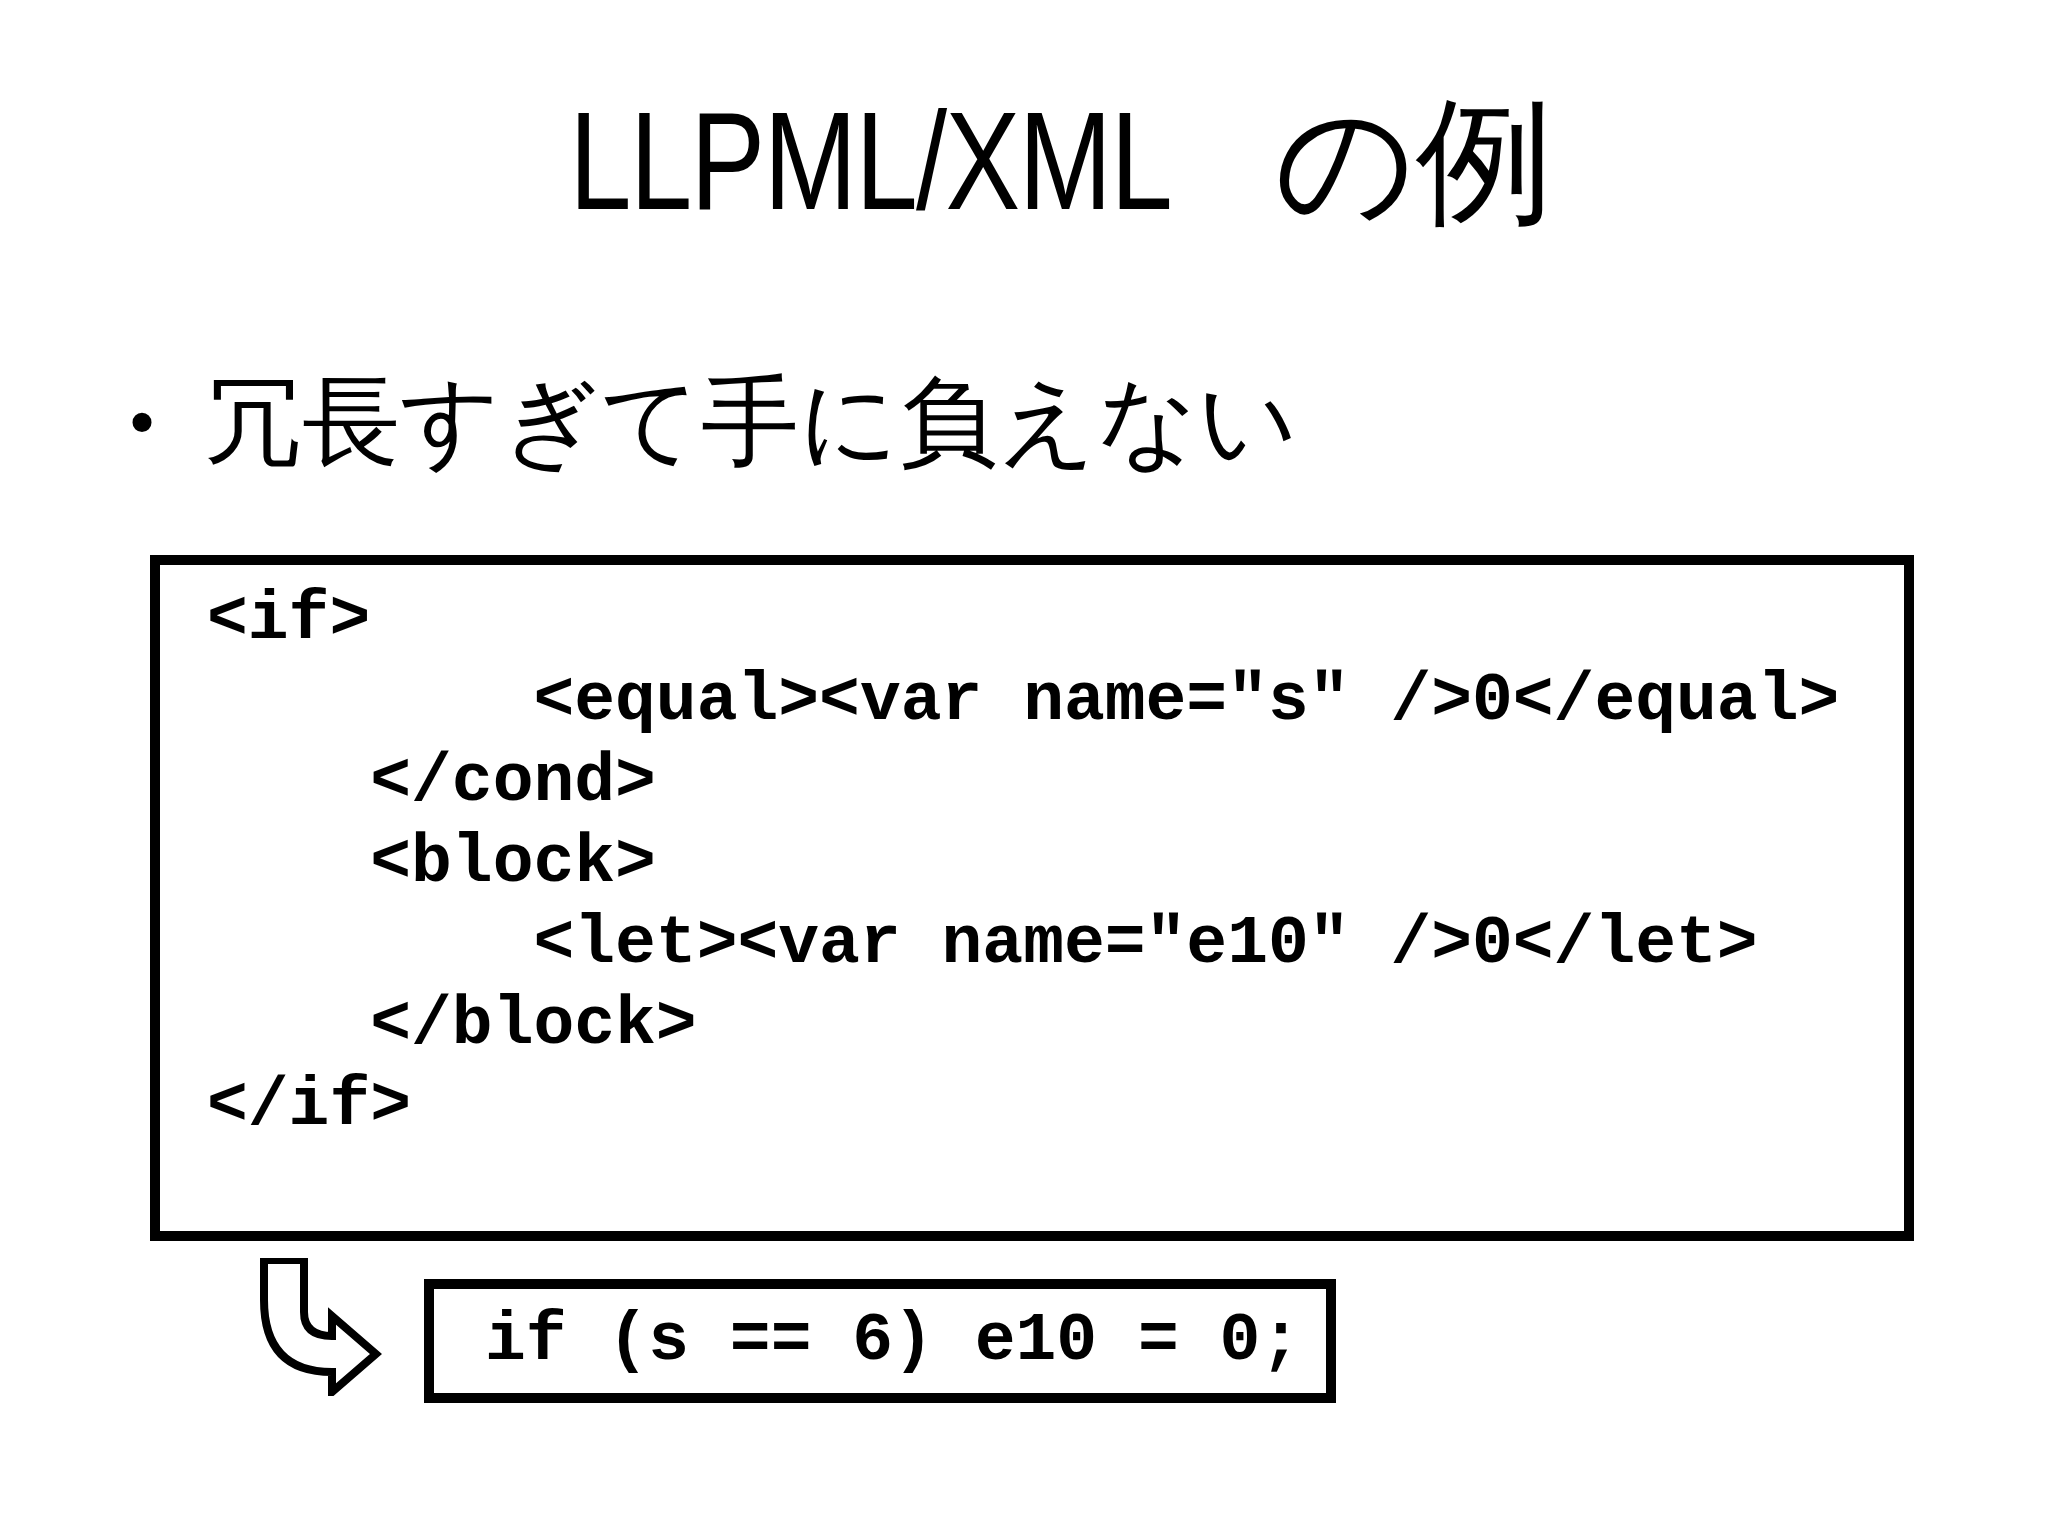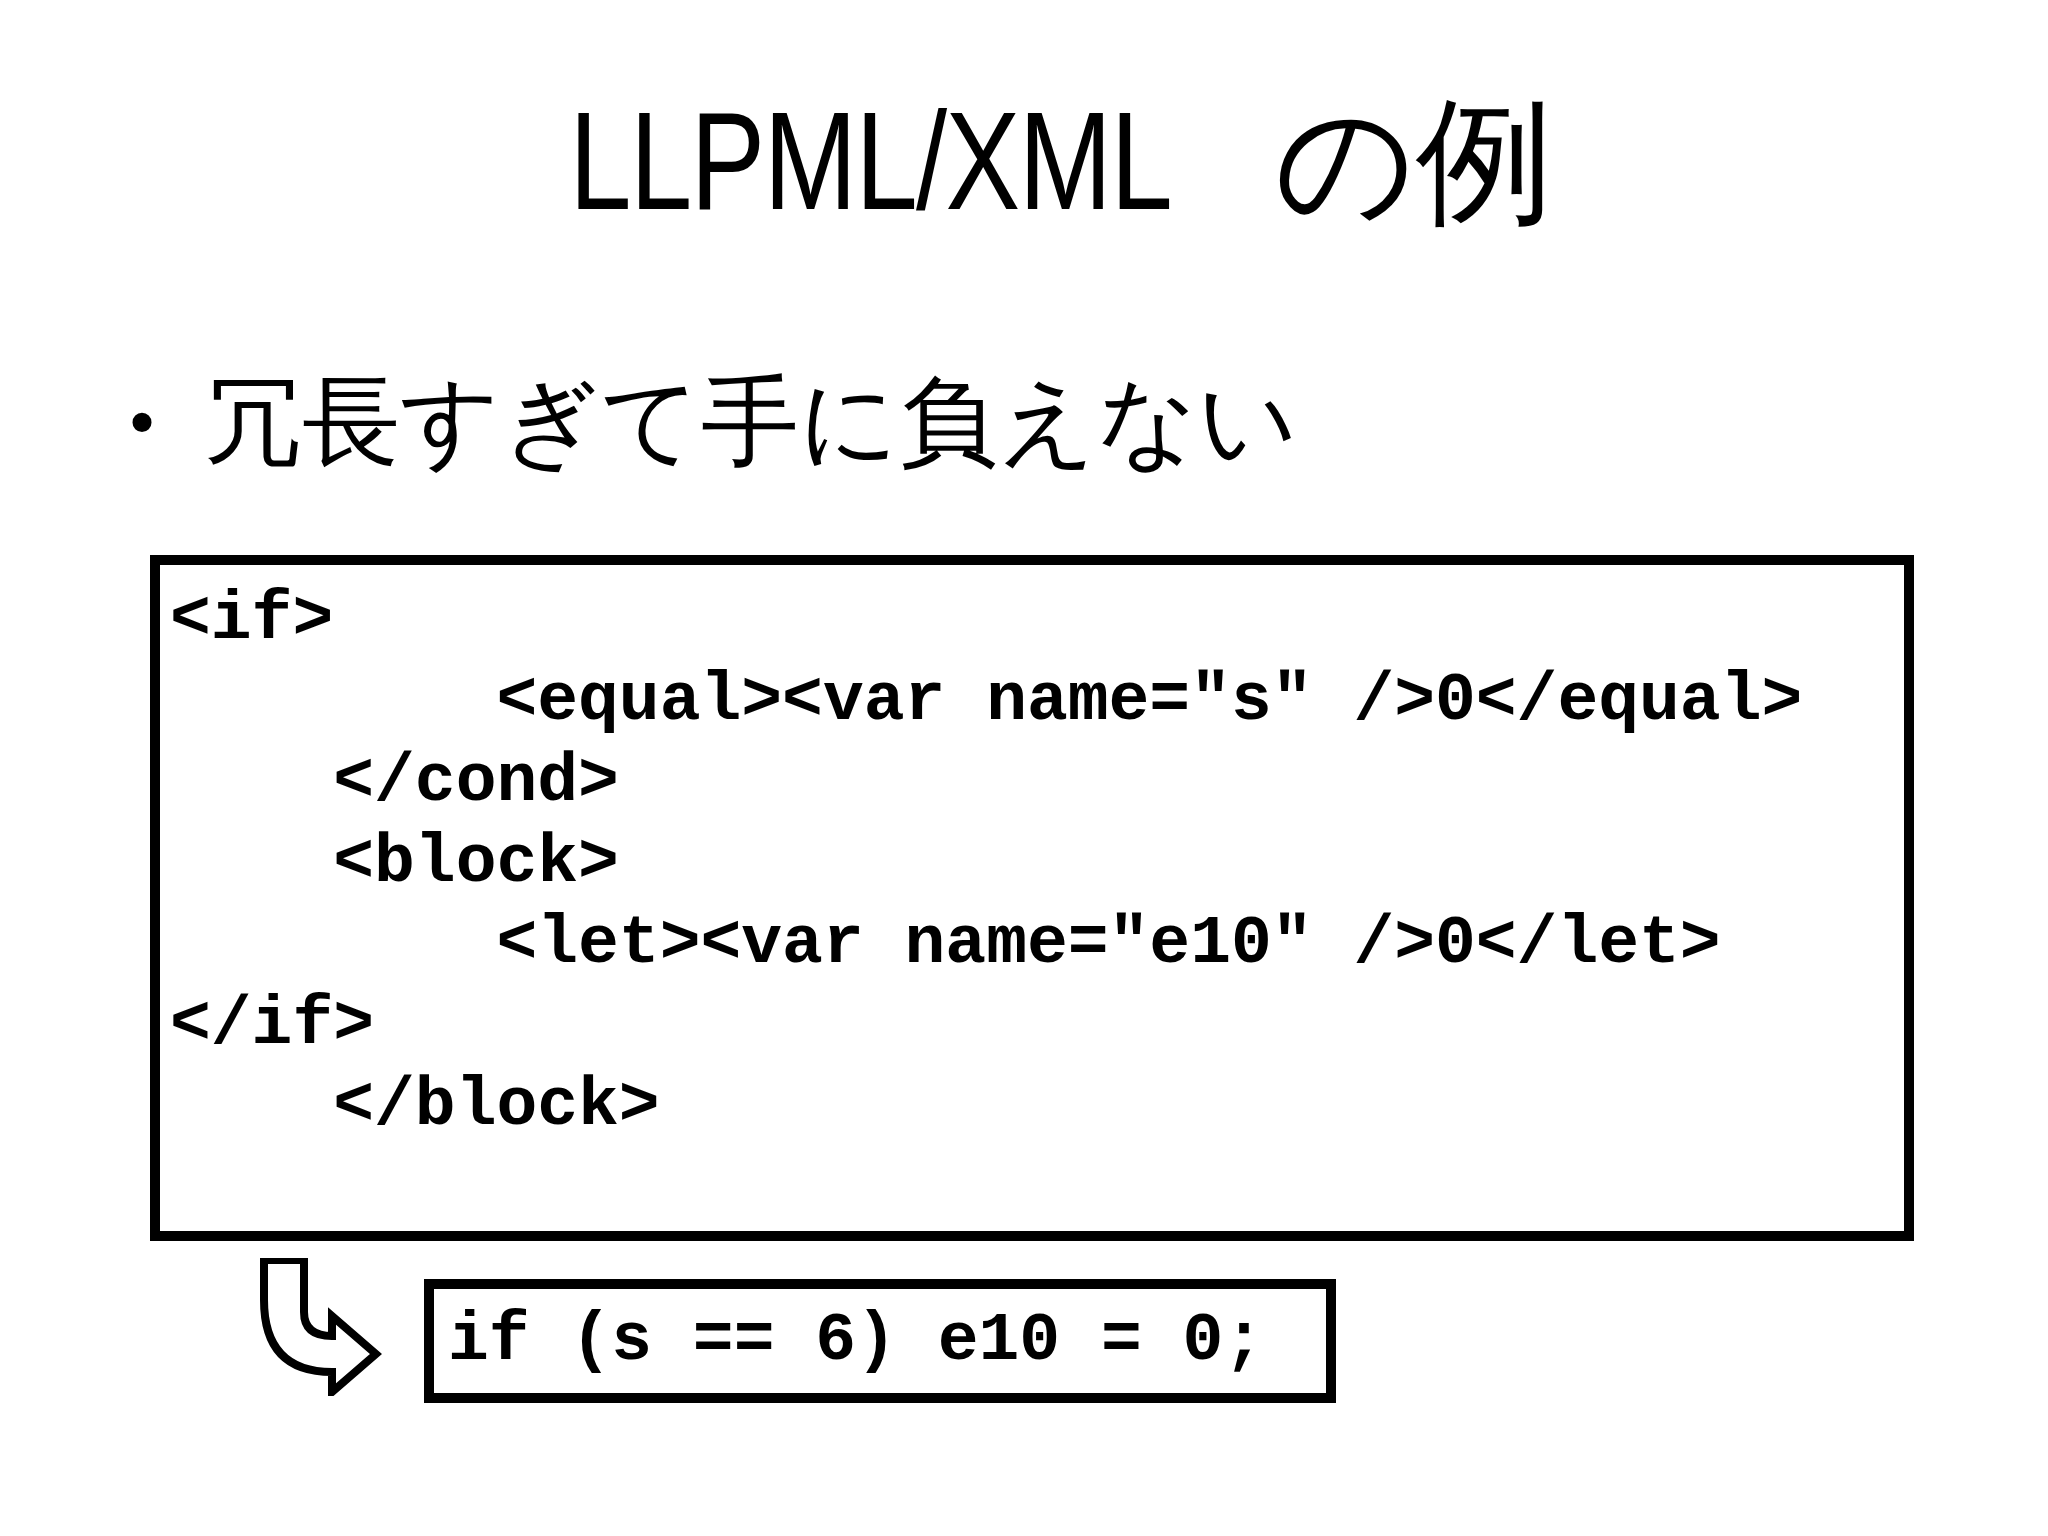--- a/index.html
+++ b/index.html
@@ -77,20 +77,21 @@
     background: #ffffff;
     padding: 14px 0 0 10px;
   }
   .code-line {
     font-family: "Liberation Mono", "DejaVu Sans Mono", monospace;
     font-weight: bold;
     font-size: 68px;
     line-height: 81px;
     white-space: pre;
     color: #000;
+    margin-left: 37px;
   }
 
   
   .bent-arrow {
     position: absolute;
     left: 258px;
     top: 1258px;
     width: 124px;
     height: 138px;
   }
@@ -127,22 +128,22 @@
     <span class="bullet-marker">•</span>
     <span class="bullet-text">冗長すぎて手に負えない</span>
   </div>
 
   <div class="code-box">
     <div class="code-line">&lt;if&gt;</div>
     <div class="code-line">        &lt;equal&gt;&lt;var name="s" /&gt;0&lt;/equal&gt;</div>
     <div class="code-line">    &lt;/cond&gt;</div>
     <div class="code-line">    &lt;block&gt;</div>
     <div class="code-line">        &lt;let&gt;&lt;var name="e10" /&gt;0&lt;/let&gt;</div>
+    <div class="code-line">    &lt;/block&gt;</div>
     <div class="code-line">&lt;/if&gt;</div>
-    <div class="code-line">    &lt;/block&gt;</div>
   </div>
 
   <svg class="bent-arrow" viewBox="0 0 124 138" xmlns="http://www.w3.org/2000/svg">
     <path d="M 6,2 H 46 V 54 Q 46,78 74,78 V 58 L 118,96 L 74,134 V 114 Q 6,114 6,42 Z" fill="#ffffff" stroke="#000000" stroke-width="8" stroke-linejoin="miter"></path>
   </svg>
 
   <div class="result-box">
     <span class="code-line">if (s == 6) e10 = 0;</span>
   </div>
 

